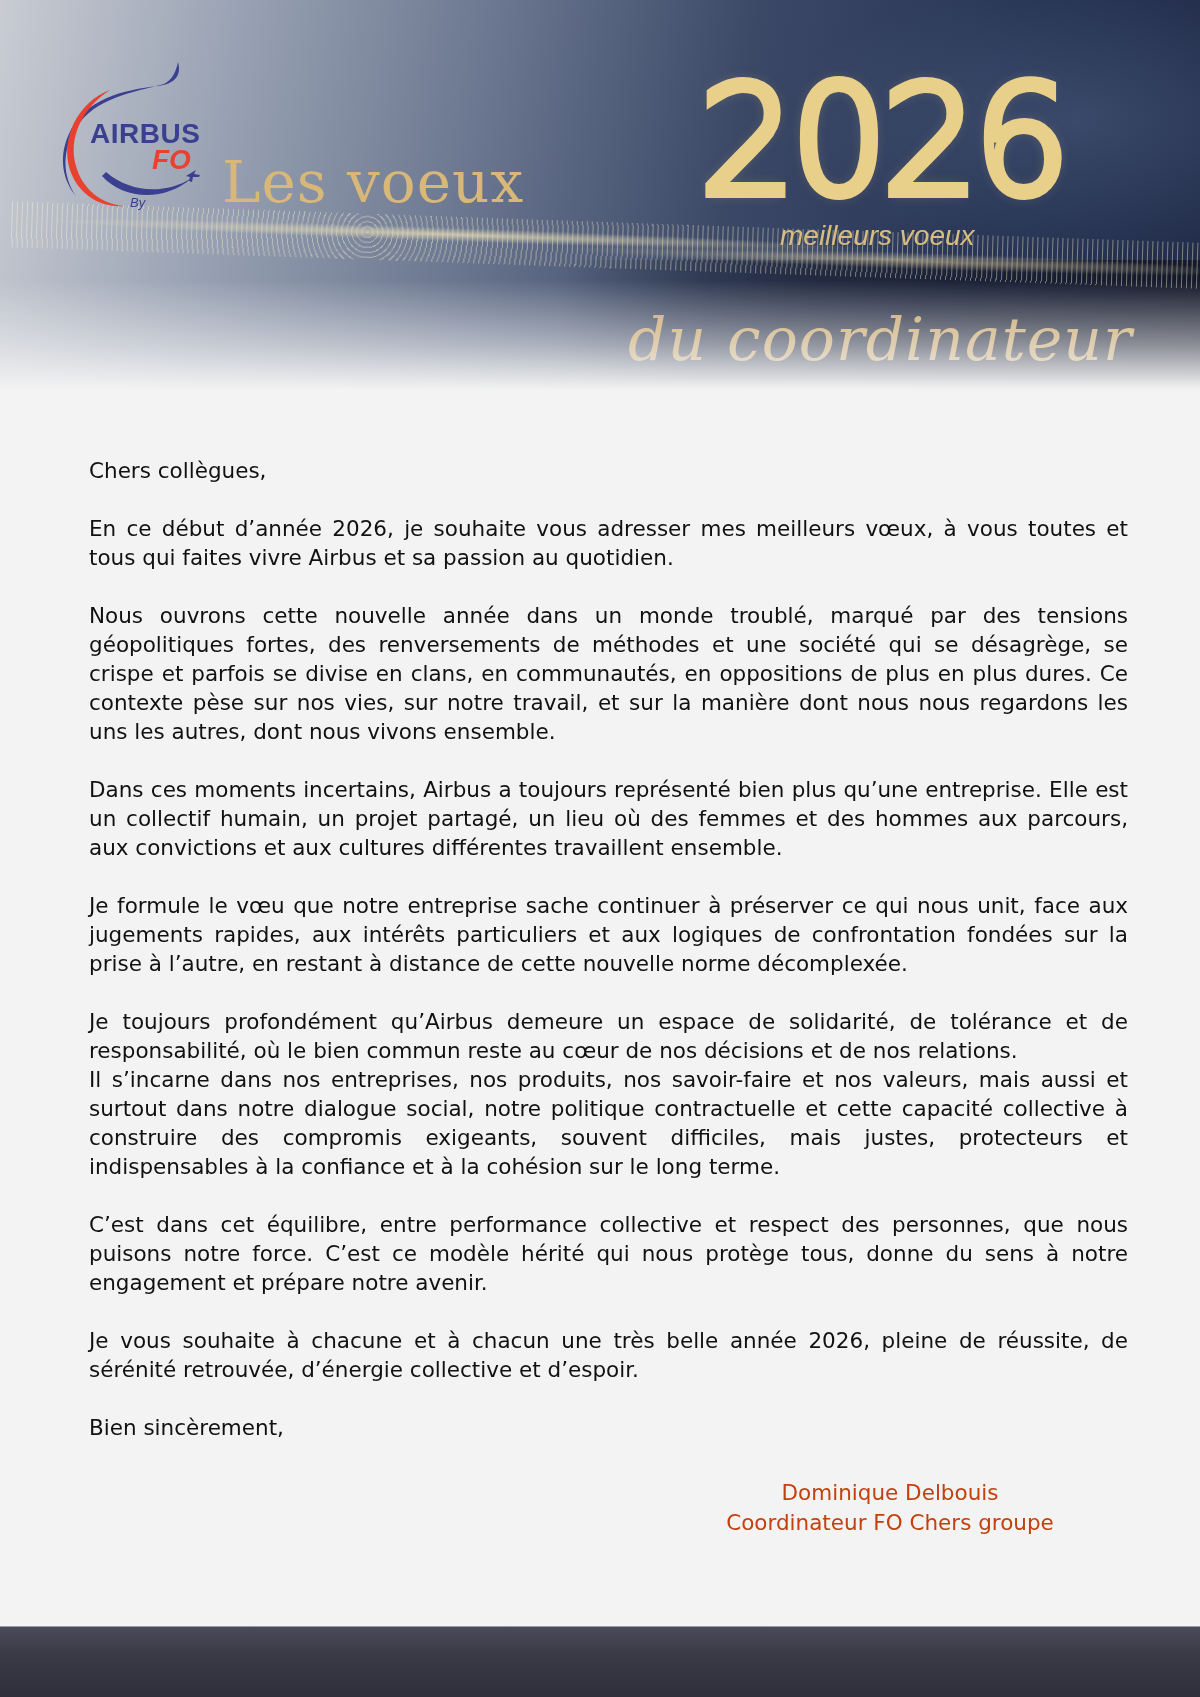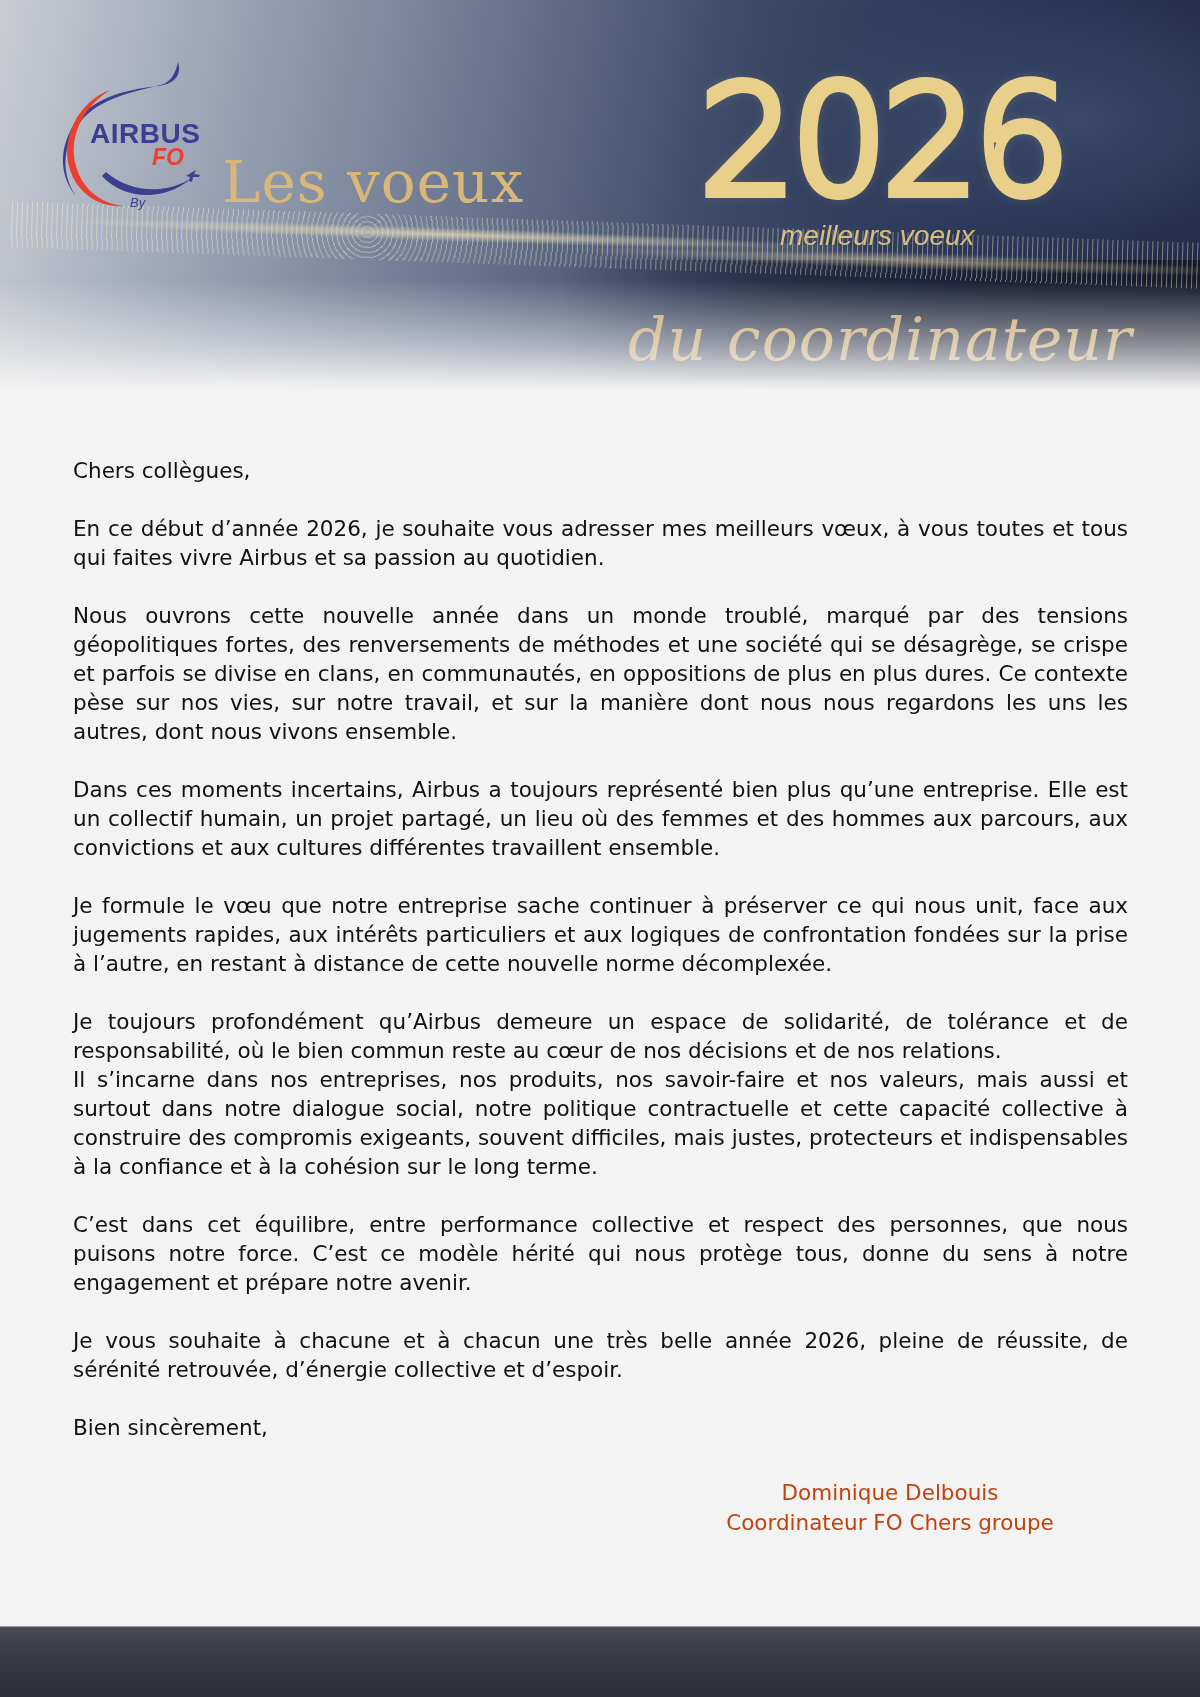--- a/index.html
+++ b/index.html
@@ -40,21 +40,21 @@
       position: absolute; left: 36px; top: 60px;
       font-family: "Liberation Sans", sans-serif; font-weight: bold; font-size: 28px;
       color: #3a3f8f; letter-spacing: 0.5px;
     }
     .logo-by {
       position: absolute; left: 76px; top: 92px;
       font-family: "Liberation Sans", sans-serif; font-style: italic; font-size: 13px; color: #3a3f8f; margin-top: 45px;
     }
     .logo-fo {
       position: absolute; left: 98px; top: 86px;
-      font-family: "Liberation Sans", sans-serif; font-style: italic; font-weight: bold; font-size: 23px; color: #e8412f;
+      font-family: "Liberation Sans", sans-serif; font-style: italic; font-weight: bold; font-size: 28px; color: #e8412f;
     }
     .title-les-voeux {
       position: absolute; left: 222px; top: 148px;
       font-family: "DejaVu Serif", "Liberation Serif", serif; 
       font-size: 58px; color: #d8b778; letter-spacing: 1px;
     }
     .year {
       position: absolute; left: 700px; top: 66px;
       font-family: "DejaVu Sans", sans-serif; font-weight: 200;
       font-size: 150px; line-height: 150px; letter-spacing: -4px;
@@ -69,21 +69,21 @@
     }
     .title-coordinateur {
       position: absolute; left: 628px; top: 304px;
       font-family: "DejaVu Serif", "Liberation Serif", serif; font-style: italic;
       font-size: 60px; color: #c9a464; letter-spacing: 1px;
     }
     .letter {
       position: absolute; left: 73px; top: 456px; width: 1055px;
       font-size: 21.5px; line-height: 29px; color: #111;
     }
-    .letter p { margin: 0 0 29px 0; text-align: justify; }
+    .letter p { margin: 0 0 29px 16px; text-align: justify; }
     .letter p.tight { margin-bottom: 0; }
     .signature {
       position: absolute; left: 700px; top: 1478px; width: 380px;
       text-align: center; font-size: 21.5px; line-height: 30px; color: #c2410c;
     }
     .footer-band {
       position: absolute; left: 0; top: 1626px; width: 1200px; height: 71px;
       background: linear-gradient(to bottom, #4a4a58 0%, #3a3a47 40%, #2f2f3b 100%);
       border-top: 1px solid #9a9aa6;
     }

